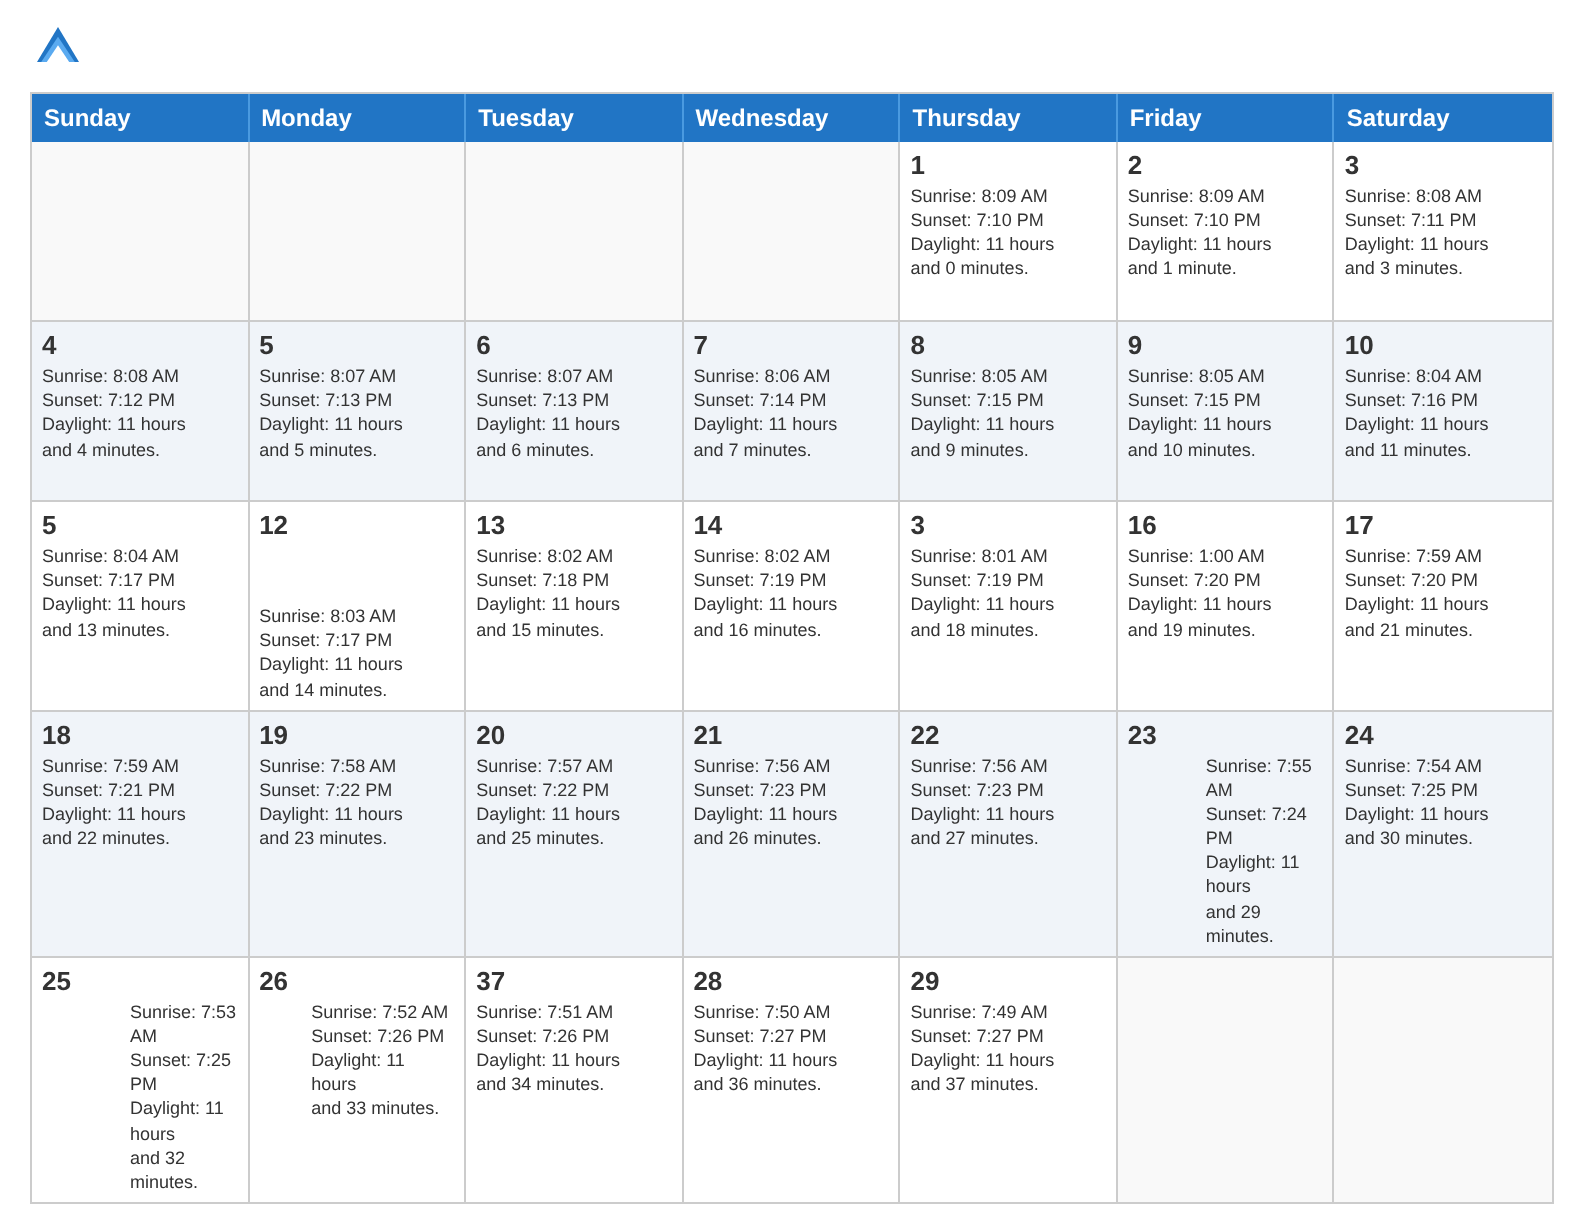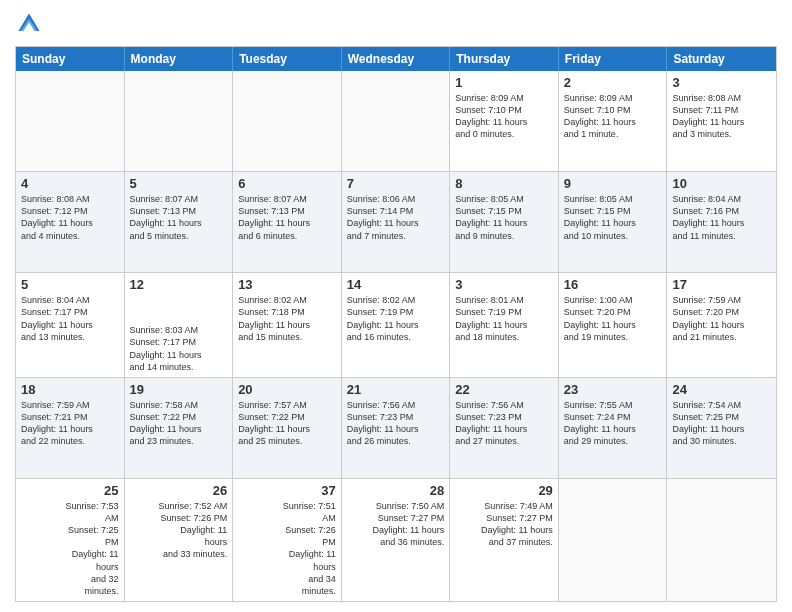--- a/index.html
+++ b/index.html
@@ -67,21 +67,21 @@
       flex: 1;
       display: flex;
       flex-direction: column;
     }
     .cal-row {
       display: grid;
       grid-template-columns: repeat(7, 1fr);
       flex: 1;
       border-bottom: 1px solid #ccc;
     }
-    .cal-row:last-child { border-bottom: none; text-align: right; }
+    .cal-row:last-child { border-bottom: none; }
     .cal-cell {
       border-right: 1px solid #ccc;
       padding: 4px 5px;
       font-size: 9.5px;
       color: #333;
       vertical-align: top;
       background: #fff;
     }
     .cal-cell:last-child { border-right: none; }
     .cal-cell.empty { background: #f9f9f9; }
@@ -291,21 +291,21 @@
           </div>
           <div class="cal-cell">
             <div class="day-num">22</div>
             <div class="cell-text" style="white-space: pre-line;">Sunrise: 7:56 AM
 Sunset: 7:23 PM
 Daylight: 11 hours
 and 27 minutes.</div>
           </div>
           <div class="cal-cell">
             <div class="day-num">23</div>
-            <div class="cell-text" style="white-space: pre-line;">Sunrise: 7:55 AM
+            <div class="cell-text" style="white-space: pre-line; margin-left: 39px;">Sunrise: 7:55 AM
 Sunset: 7:24 PM
 Daylight: 11 hours
 and 29 minutes.</div>
           </div>
           <div class="cal-cell">
             <div class="day-num">24</div>
             <div class="cell-text" style="white-space: pre-line;">Sunrise: 7:54 AM
 Sunset: 7:25 PM
 Daylight: 11 hours
 and 30 minutes.</div>
@@ -321,21 +321,21 @@
           </div>
           <div class="cal-cell">
             <div class="day-num">26</div>
             <div class="cell-text" style="white-space: pre-line; margin-left: 26px;">Sunrise: 7:52 AM
 Sunset: 7:26 PM
 Daylight: 11 hours
 and 33 minutes.</div>
           </div>
           <div class="cal-cell">
             <div class="day-num">37</div>
-            <div class="cell-text" style="white-space: pre-line; margin-left: 36px;">Sunrise: 7:51 AM
+            <div class="cell-text" style="white-space: pre-line;">Sunrise: 7:51 AM
 Sunset: 7:26 PM
 Daylight: 11 hours
 and 34 minutes.</div>
           </div>
           <div class="cal-cell">
             <div class="day-num">28</div>
             <div class="cell-text" style="white-space: pre-line;">Sunrise: 7:50 AM
 Sunset: 7:27 PM
 Daylight: 11 hours
 and 36 minutes.</div>

